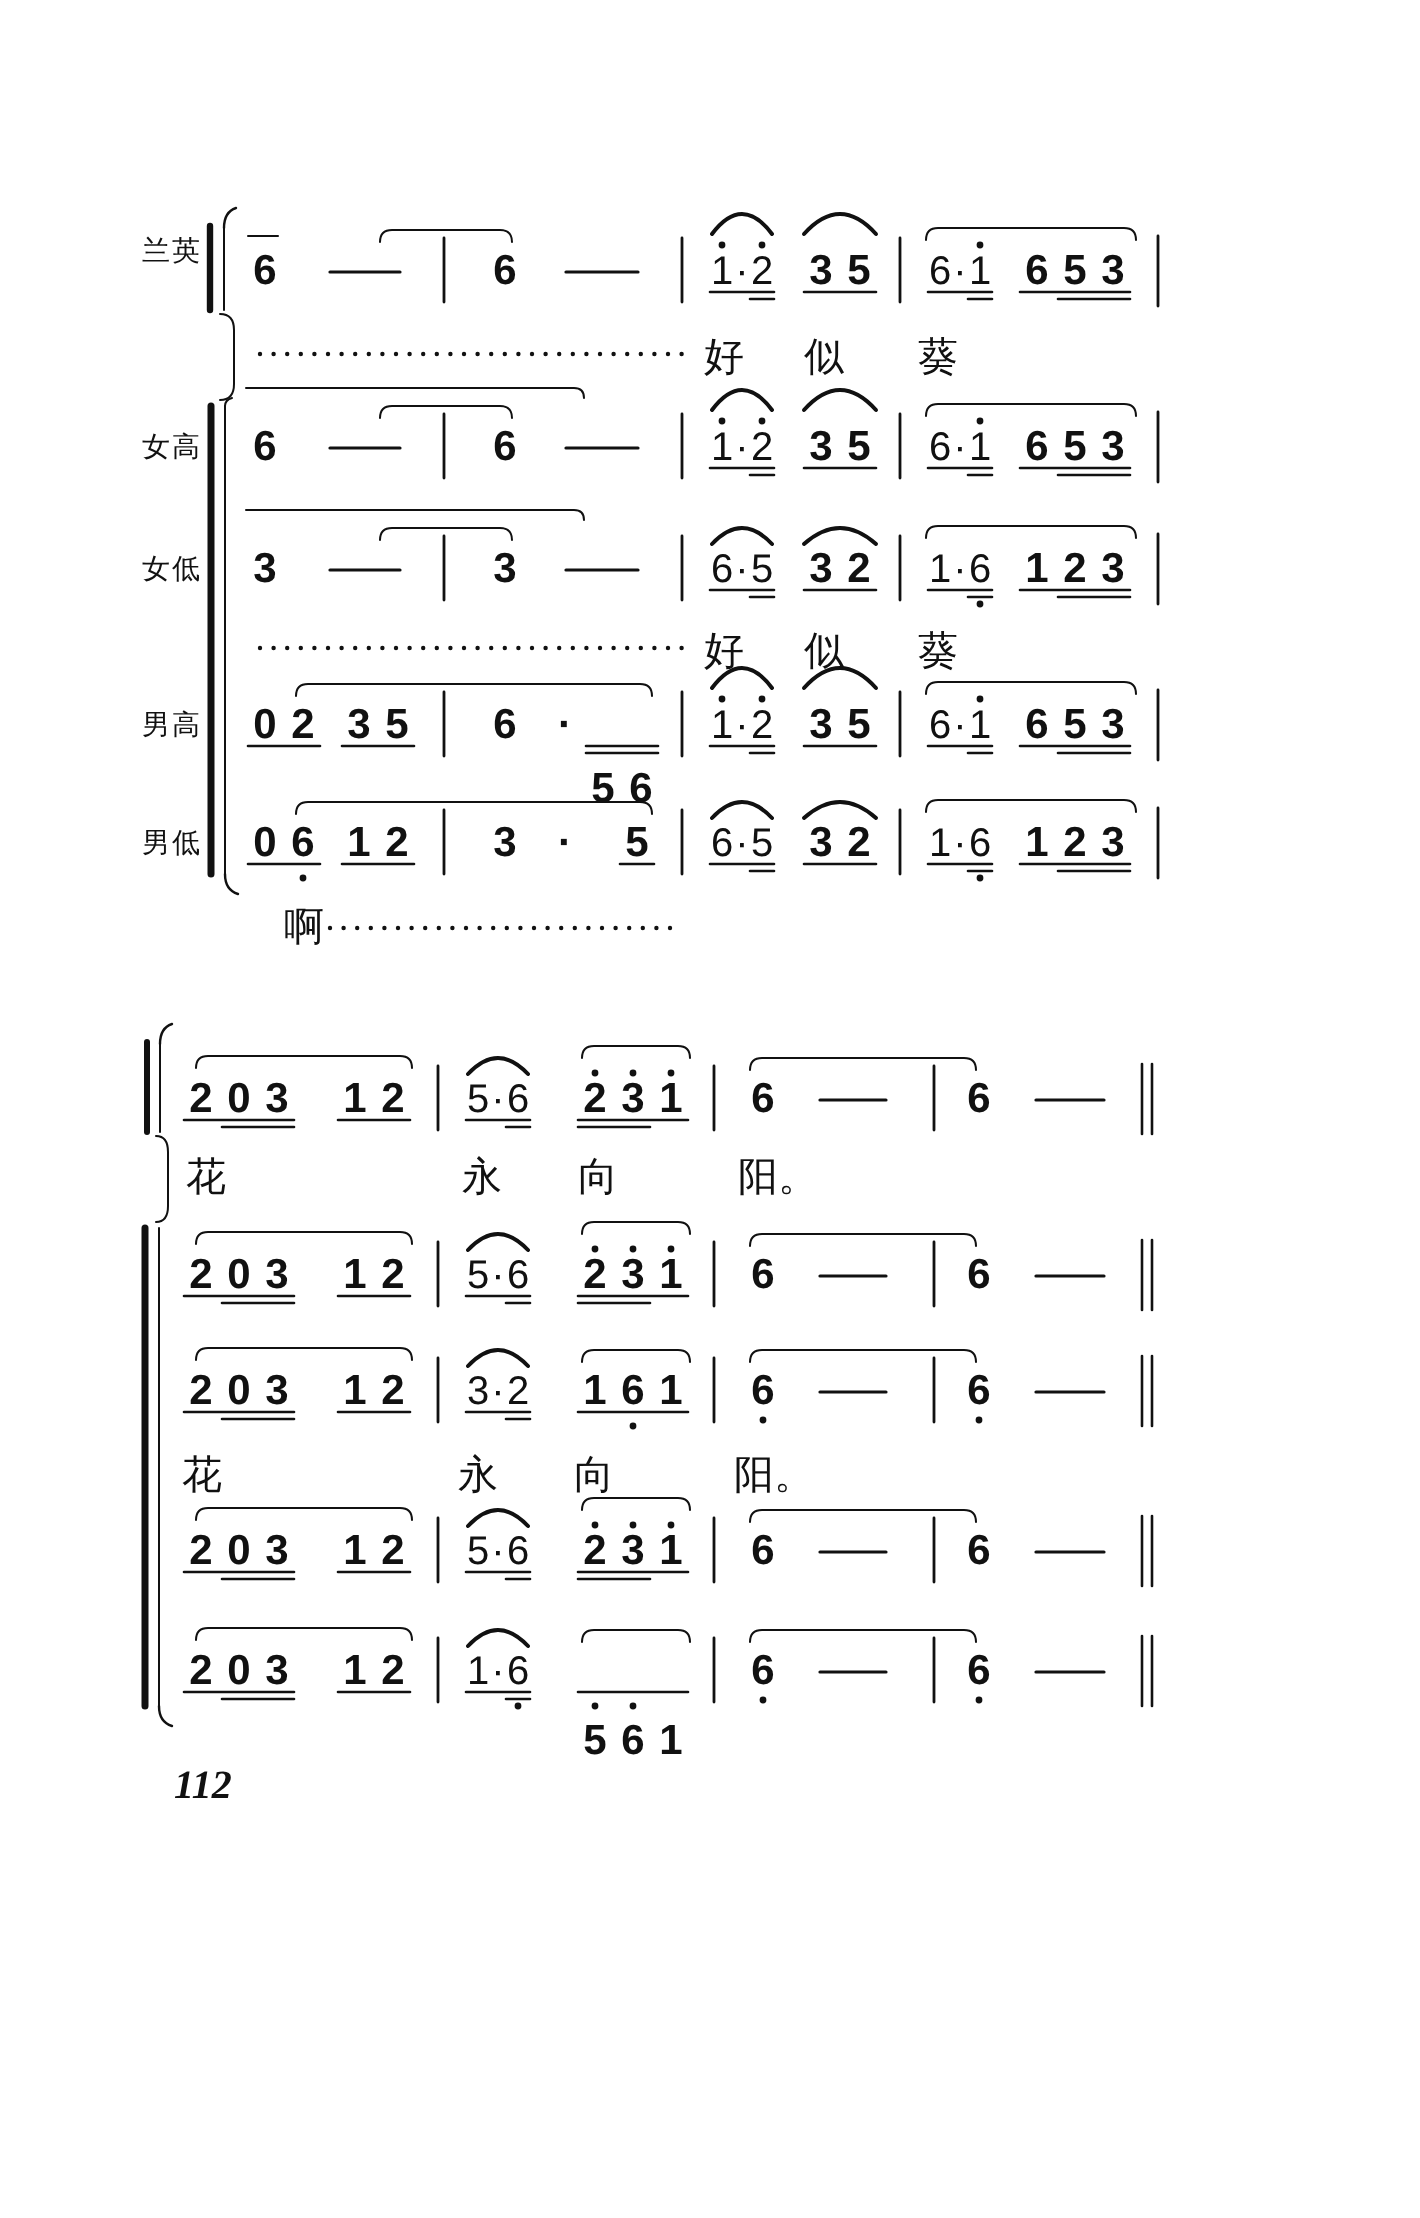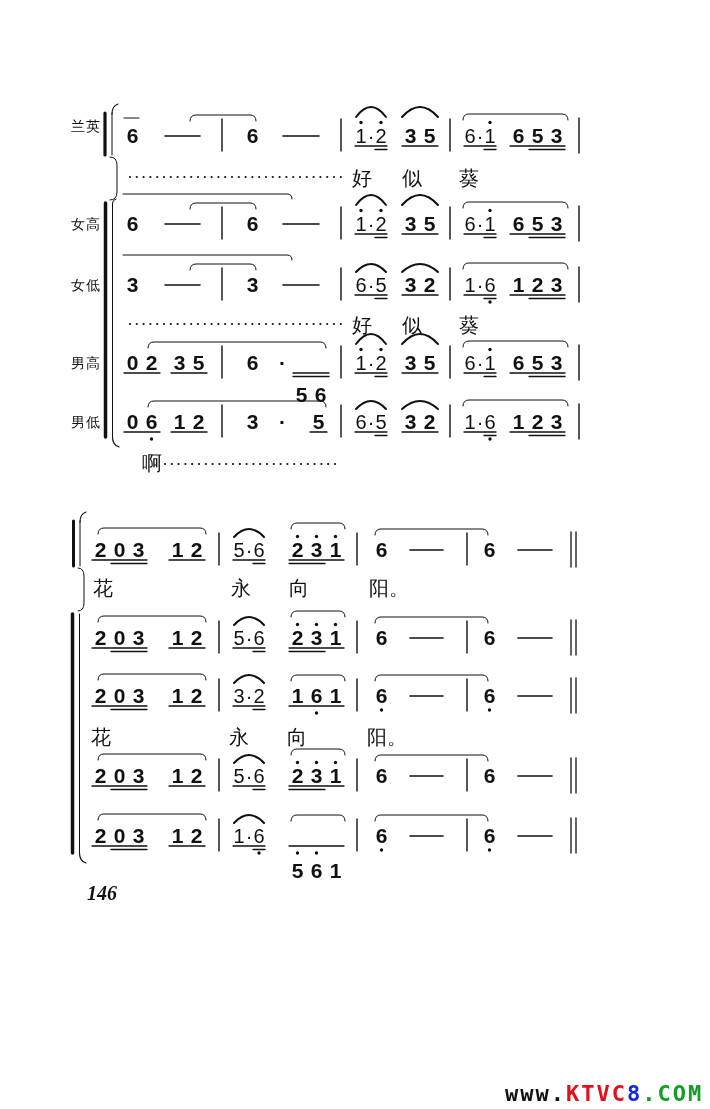--- a/index.html
+++ b/index.html
@@ -458,18 +458,15 @@
       <span class="lyr" style="left:369px;top:576px">阳。</span>
     </div>
     <div>
       <span class="lyr" style="left:91px;top:725px">花</span>
       <span class="lyr" style="left:229px;top:725px">永</span>
       <span class="lyr" style="left:287px;top:725px">向</span>
       <span class="lyr" style="left:367px;top:725px">阳。</span>
     </div>
   </div>
 
-  <span class="pgnum">146</span>
-
-  <div class="wm">
-    <span id="wm-prefix" style="color: rgb(17, 17, 17);">www.</span><span id="wm-brand" style="color: rgb(227, 16, 27);">KTVC</span><span id="wm-digit" style="color: rgb(20, 38, 230);">8</span><span id="wm-suffix" style="color: rgb(17, 160, 35);">.COM</span>
-  </div>
+  <span class="pgnum">112</span>
+
 </div>
 
 </body></html>

